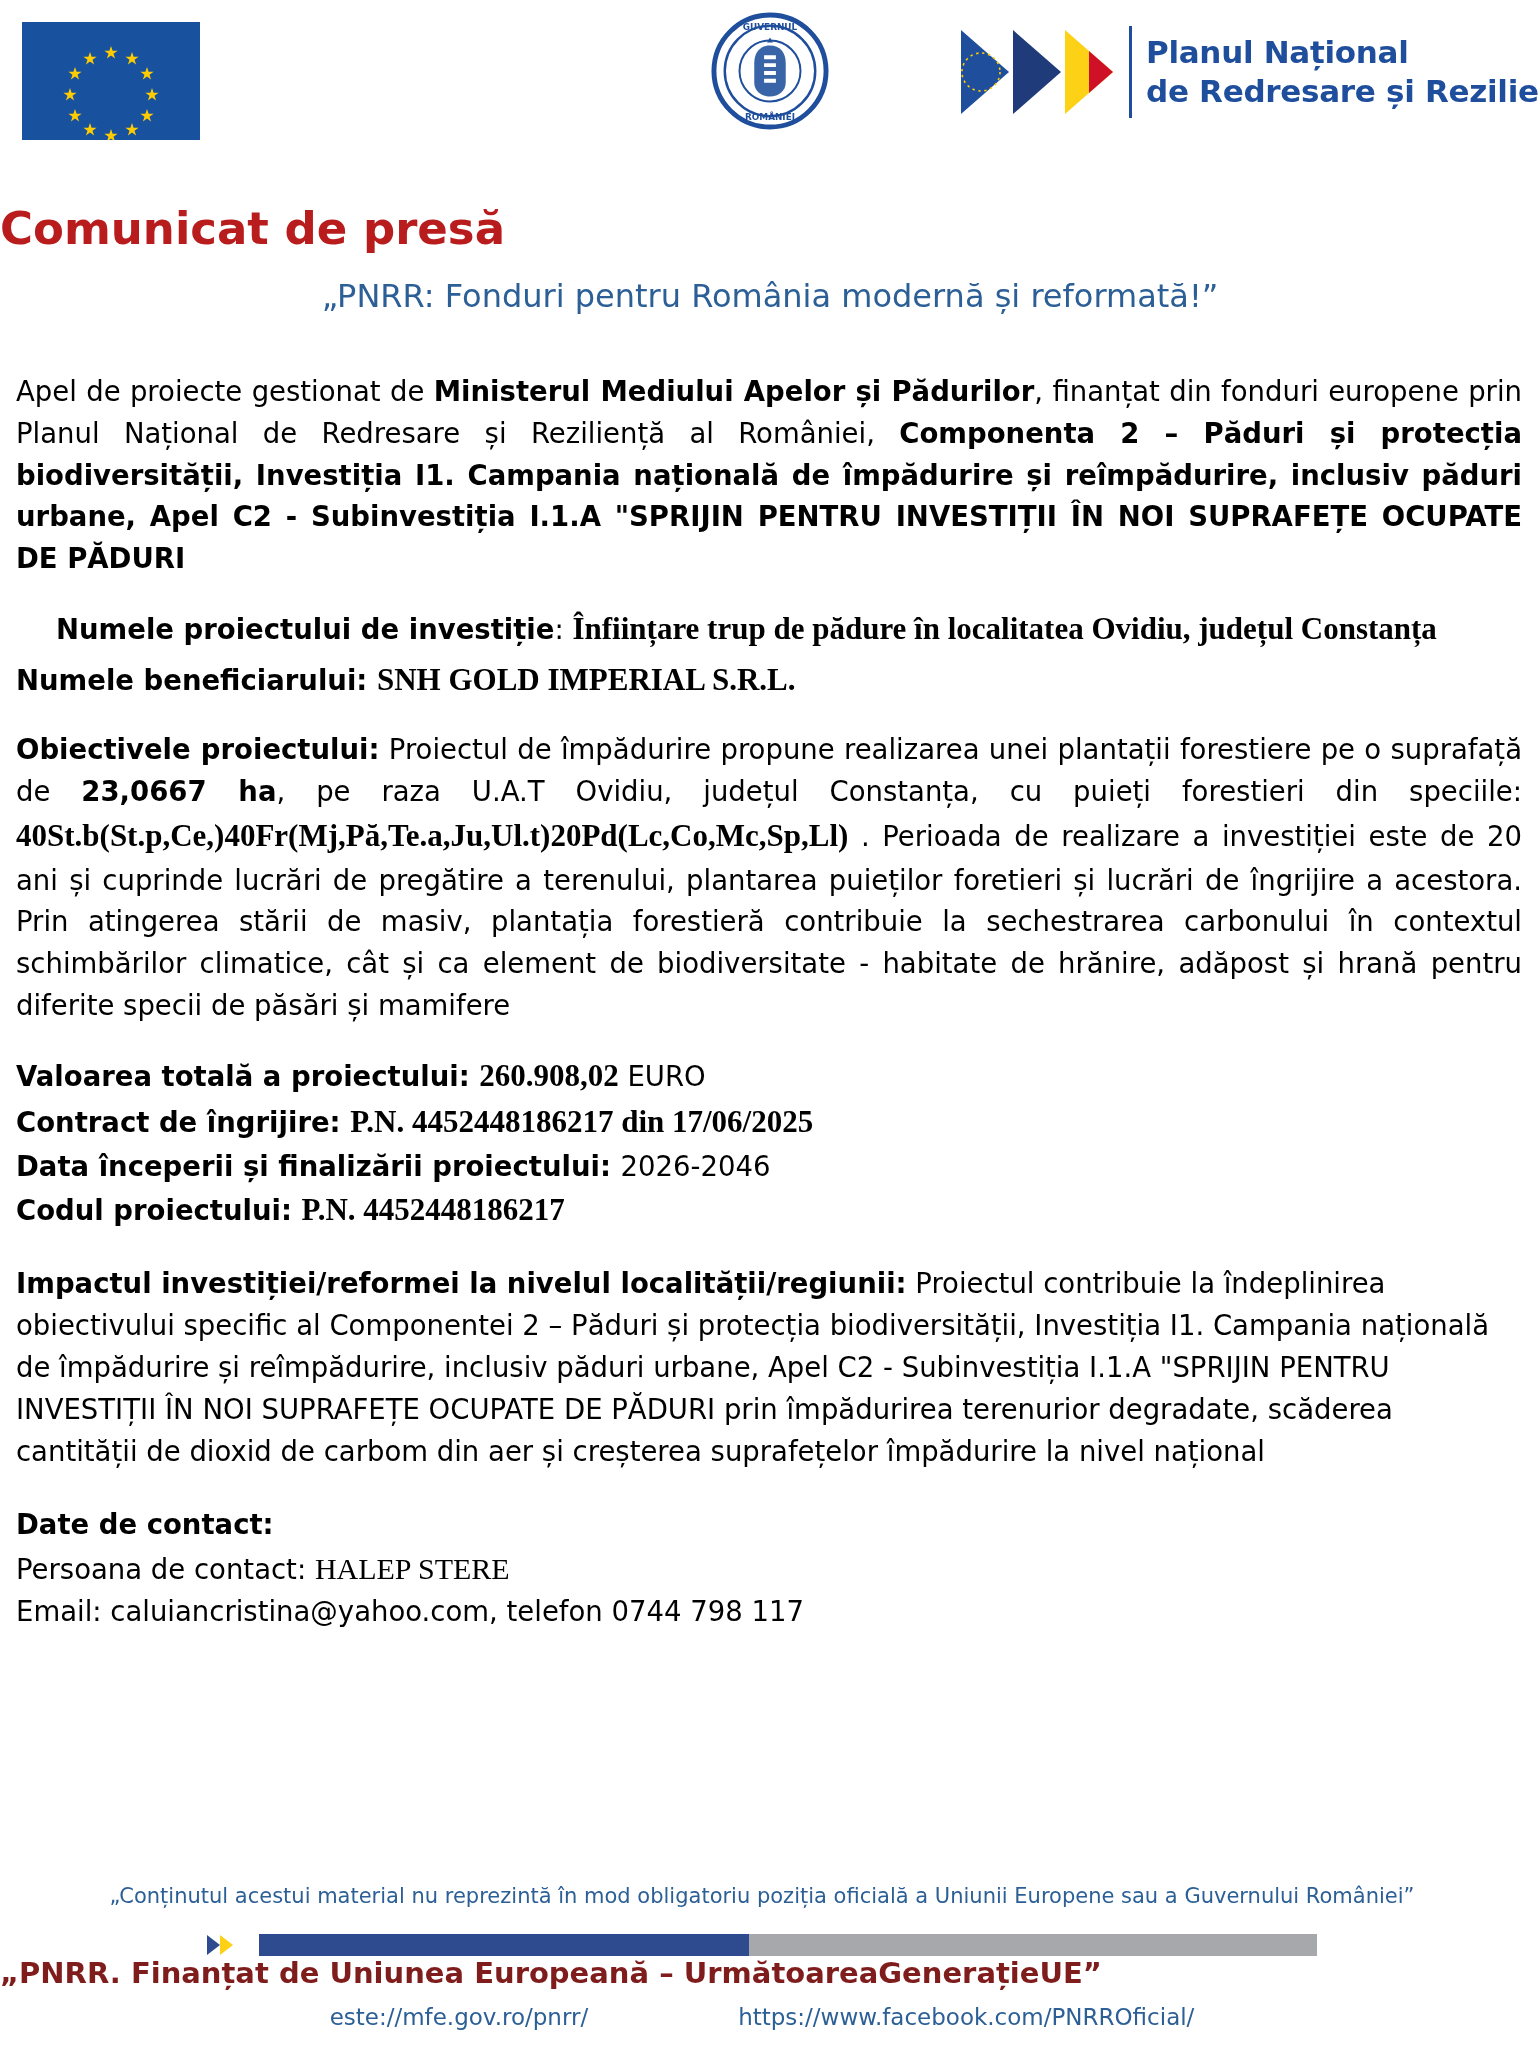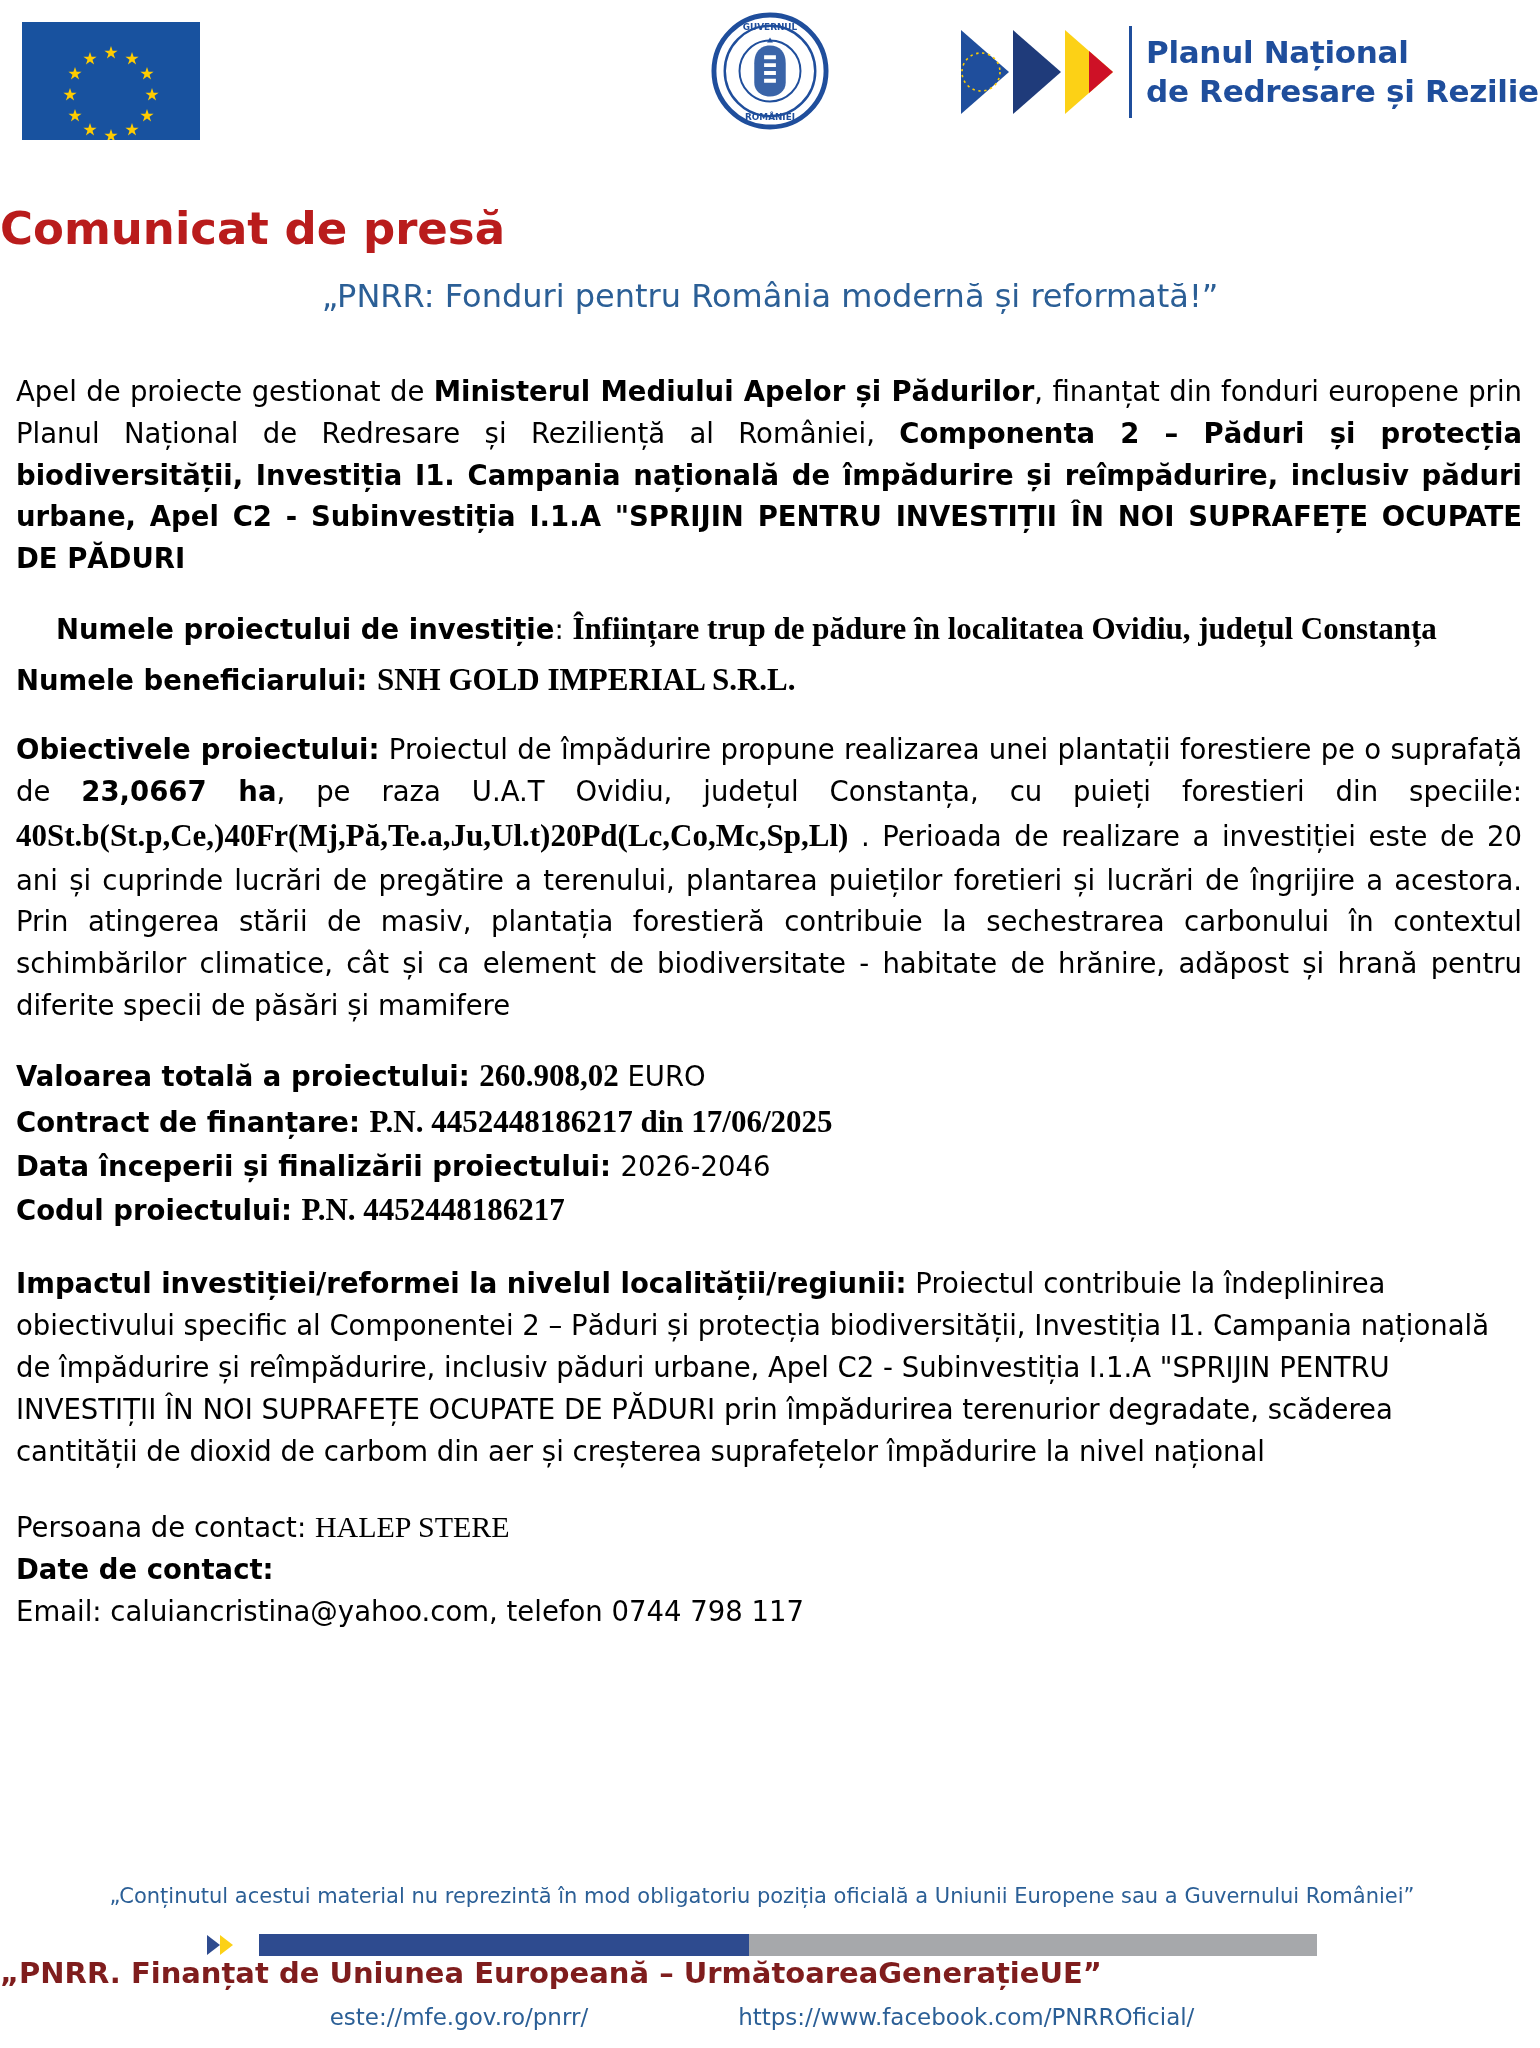--- a/index.html
+++ b/index.html
@@ -278,32 +278,32 @@
 
   <p class="proj-name"><span class="b">Numele proiectului de investiție</span><span>: </span><span class="serif">Înființare  trup de pădure în localitatea Ovidiu, județul Constanța</span></p>
 
   <p class="benef"><span class="b">Numele beneficiarului: </span><span class="serif">SNH GOLD IMPERIAL  S.R.L.</span></p>
 
   <p class="para-justify block-obj"><span class="b">Obiectivele proiectului:</span><span> Proiectul de împădurire propune realizarea unei plantații forestiere pe o suprafață de </span><span class="b">23,0667 ha</span><span>, pe raza U.A.T Ovidiu, județul Constanța, cu puieți forestieri din speciile: </span><span class="serif">40St.b(St.p,Ce,)40Fr(Mj,Pă,Te.a,Ju,Ul.t)20Pd(Lc,Co,Mc,Sp,Ll)</span><span> . Perioada de realizare a investiției este de 20 ani și cuprinde lucrări de pregătire a terenului, plantarea puieților foretieri și  lucrări de îngrijire a acestora. Prin atingerea stării de masiv, plantația forestieră contribuie la sechestrarea carbonului în contextul schimbărilor climatice, cât și ca element de biodiversitate - habitate de hrănire, adăpost și hrană pentru diferite specii de păsări și mamifere</span></p>
 
   <div class="block-values">
     <p class="val-line"><span class="b">Valoarea totală a proiectului: </span><span class="serif">260.908,02</span><span> EURO</span></p>
 
-    <p class="val-line"><span class="b">Contract de finanțare</span><span class="b">: </span><span class="serif">P.N. 4452448186217 din 17/06/2025</span></p>
+    <p class="val-line"><span class="b">Contract de îngrijire</span><span class="b">: </span><span class="serif">P.N. 4452448186217 din 17/06/2025</span></p>
 
     <p class="val-line"><span class="b">Data  începerii și finalizării proiectului: </span><span>2026-2046</span></p>
 
     <p class="val-line"><span class="b">Codul proiectului: </span><span class="serif"> P.N. 4452448186217</span></p>
   </div>
 
   <p class="para-left block-impact"><span class="b">Impactul investiției/reformei la nivelul localității/regiunii:</span><span> Proiectul contribuie la îndeplinirea obiectivului specific al Componentei 2 – Păduri și protecția biodiversității, Investiția I1. Campania națională de împădurire și reîmpădurire, inclusiv păduri urbane, Apel C2 - Subinvestiția I.1.A "SPRIJIN PENTRU INVESTIȚII ÎN NOI SUPRAFEȚE OCUPATE DE PĂDURI prin împădurirea terenurior degradate, scăderea cantității de dioxid de carbom din aer și creșterea suprafețelor împădurire la nivel național</span></p>
 
   <div class="block-contact">
+    <p class="contact-line b">Date de contact:</p>
     <p class="contact-line"><span>Persoana de contact: </span><span class="serif-reg">HALEP STERE</span></p>
-    <p class="contact-line b">Date de contact:</p>
     <p class="contact-line serif-reg">Email: caluiancristina@yahoo.com, telefon 0744 798 117</p>
   </div>
 </div>
 
 <div class="footer">
   <div class="disclaimer">„Conținutul acestui material nu reprezintă în mod obligatoriu poziția oficială a Uniunii Europene sau a Guvernului României”</div>
 
   <div class="bar-wrap">
     <svg class="bar-arrow" viewBox="0 0 52 22">
       <path d="M0 1 L13 11 L0 21 Z" fill="#2e4b8f"></path>

